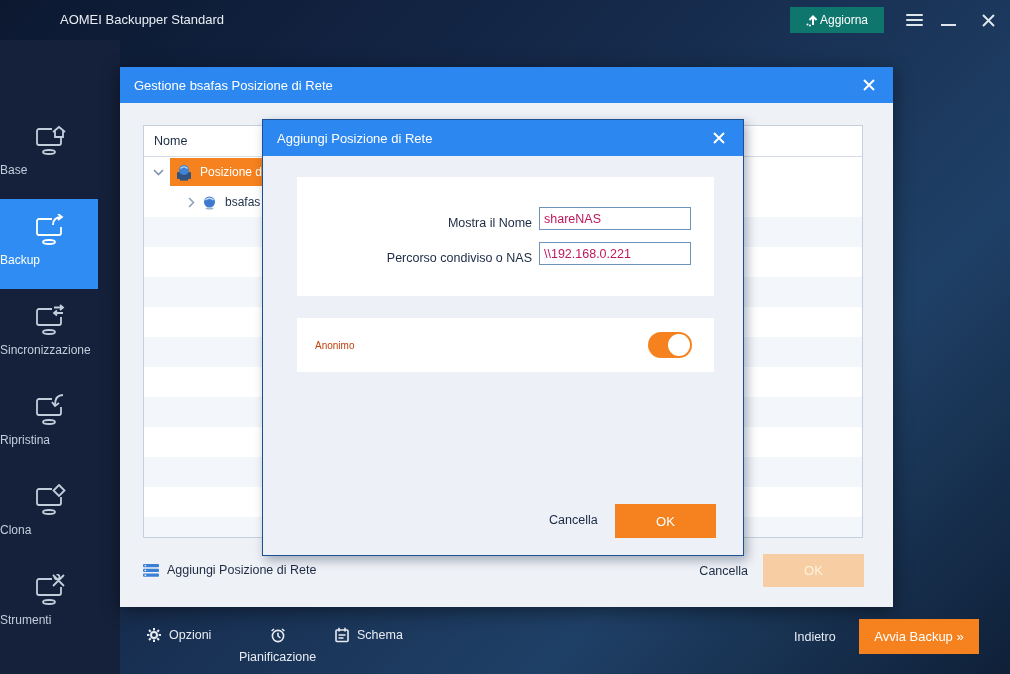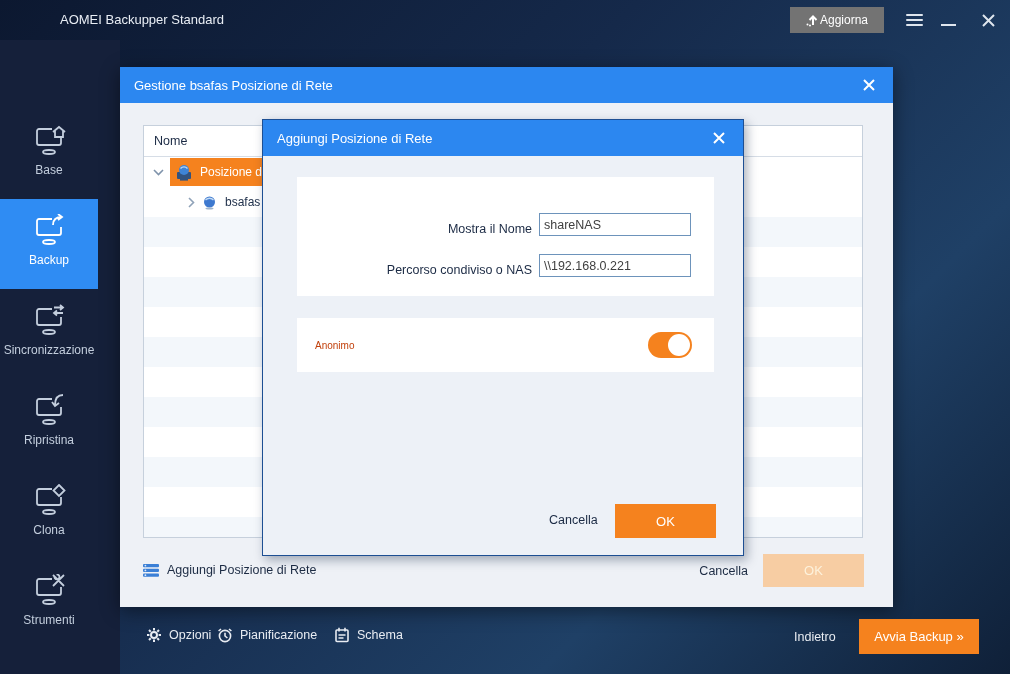--- a/index.html
+++ b/index.html
@@ -10,35 +10,35 @@
     color:#1b2a44;
     background:linear-gradient(135deg,#0c1830 0%,#15294a 38%,#1f4066 72%,#0f2038 100%);
     position:relative;
   }
 
   
   .titlebar { position:absolute; left:0; top:0; width:1010px; height:40px; }
   .app-title { position:absolute; left:20px; top:12px; color:#e9eef5; font-size:13px;margin-left:40px; }
   .update-btn {
     position:absolute; left:790px; top:7px; width:94px; height:26px;
-    background:#737373; color:#fff; border:none; font-size:12px;
+    background:#0f766e; color:#fff; border:none; font-size:12px;
     display:flex; align-items:center; justify-content:center; cursor:pointer;
     font-family:inherit;
   }
   .tb-icon { position:absolute; top:0; height:40px; width:30px; display:flex; align-items:center; justify-content:center; cursor:pointer; }
   .menu-icon { left:899px; }
   .menu-icon span { display:block; width:17px; }
   .menu-icon i { display:block; height:2.5px; background:#dfe6ee; margin:2.5px 0; border-radius:1px; }
   .min-icon { left:933px; }
   .min-icon i { display:block; width:15px; height:2.5px; background:#dfe6ee; margin-top:10px; }
   .close-icon { left:973px; }
 
   
   .sidebar { position:absolute; left:0; top:40px; width:120px; height:634px; background:#15203a; }
-  .nav-item { position:absolute; left:0; width:98px; height:90px; color:#c3cedd; text-align:center; cursor:pointer; }
+  .nav-item { position:absolute; left:0; width:98px; height:90px; color:#c3cedd; text-align:left; cursor:pointer; }
   .nav-item .nico { position:absolute; left:0; right:0; top:15px; height:32px; display:flex; align-items:center; justify-content:center; }
   .nav-item .nlabel { position:absolute; left:0; right:0; top:54px; font-size:12px; }
   .nav-item.active { background:#2f8cf3; color:#ffffff; }
 
   
   .dialog {
     position:absolute; left:120px; top:67px; width:773px; height:540px;
     background:#eef1f6; box-shadow:0 4px 18px rgba(0,0,0,.45);
   }
   .dlg-header { position:absolute; left:0; top:0; right:0; height:36px; background:#2c87f0; color:#fff;
@@ -72,36 +72,36 @@
     position:absolute; left:262px; top:119px; width:482px; height:437px;
     background:#edf1f7; border:1px solid #1d4f93;
     box-shadow:3px 4px 10px rgba(10,30,60,.35);
   }
   .panel { position:absolute; left:34px; width:417px; background:#fff; }
   .panel-form { top:57px; height:119px; padding-top:30px; }
   .form-row { display:flex; align-items:flex-end; margin-bottom:12px; }
   .form-row label { width:242px; text-align:right; padding-right:7px; color:#1b2a44; font-size:12.5px; }
   .form-row input {
     width:152px; height:23px; border:1px solid #6d93bb; background:#fff;
-    font-family:inherit; font-size:12.5px; color:#404040; padding:0 4px; outline:none;margin-top:6px;
+    font-family:inherit; font-size:12.5px; color:#be185d; padding:0 4px; outline:none;
   }
   .panel-anon { top:198px; height:54px; display:flex; align-items:center; justify-content:space-between; padding:0 22px 0 18px; }
   .anon-label { font-size:10px; color:#c2410c; }
   .toggle { width:44px; height:26px; border-radius:13px; background:#f5821e; position:relative; cursor:pointer; }
   .toggle .knob { position:absolute; right:2px; top:2px; width:22px; height:22px; border-radius:50%; background:#fff; }
   .add-cancel { position:absolute; left:286px; top:393px; font-size:12.5px; color:#1b2a44; cursor:pointer; }
   .add-ok {
     position:absolute; left:352px; top:384px; width:101px; height:34px;
     background:#f5821e; color:#fff; border:none; font-size:13px; cursor:pointer; font-family:inherit;
   }
 
   
   .foot-item { position:absolute; top:627px; display:flex; align-items:center; gap:7px; color:#e8ecf2; font-size:12.5px; cursor:pointer; }
   .fi-options { left:146px; }
-  .fi-schedule { left:217px; }
+  .fi-schedule { left:239px;flex-direction:column; }
   .fi-scheme { left:334px; }
   .back-link { position:absolute; left:794px; top:630px; color:#e8ecf2; font-size:12.5px; cursor:pointer; }
   .start-btn {
     position:absolute; left:859px; top:619px; width:120px; height:35px;
     background:#f5821e; color:#fff; border:none; font-size:13px; cursor:pointer; font-family:inherit;
   }
 
   svg { display:block; }
 </style>
 </head>

